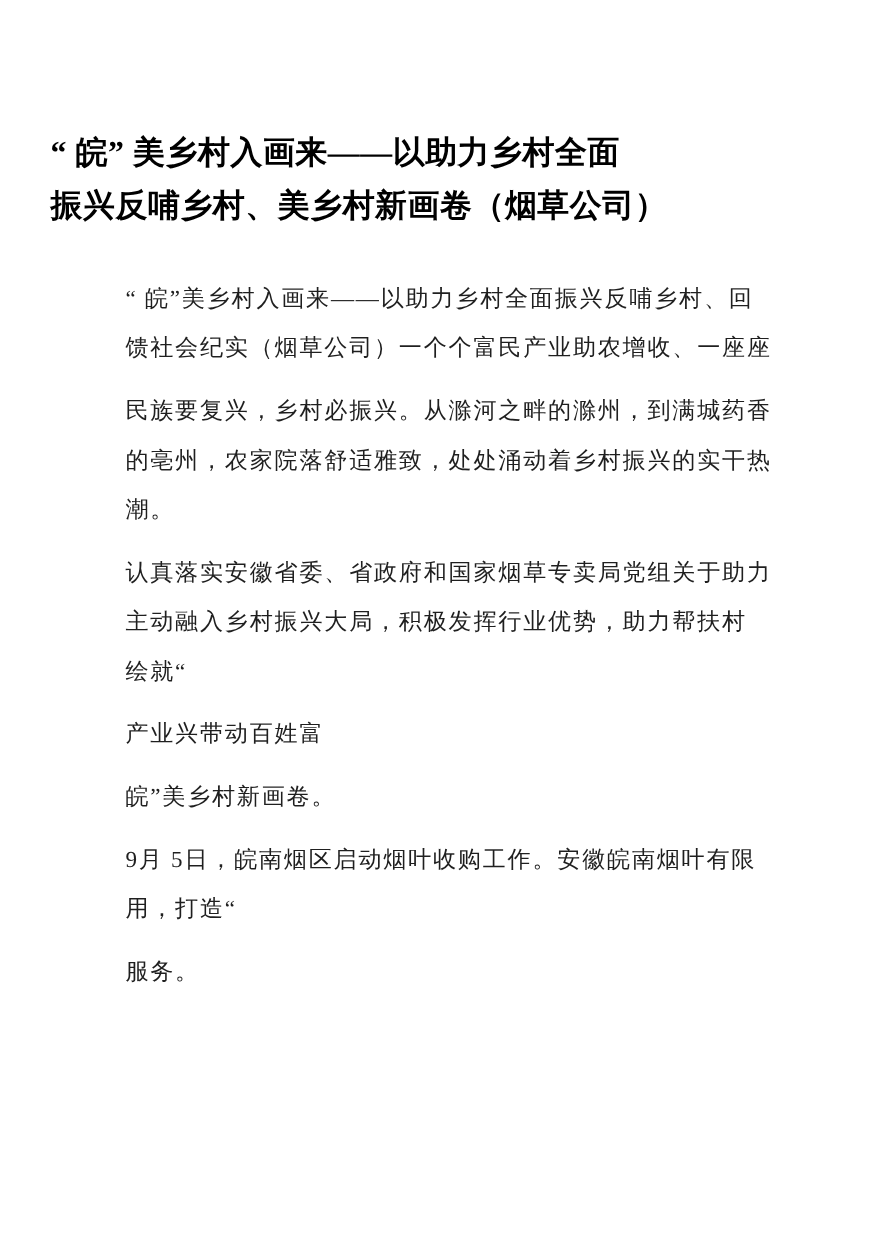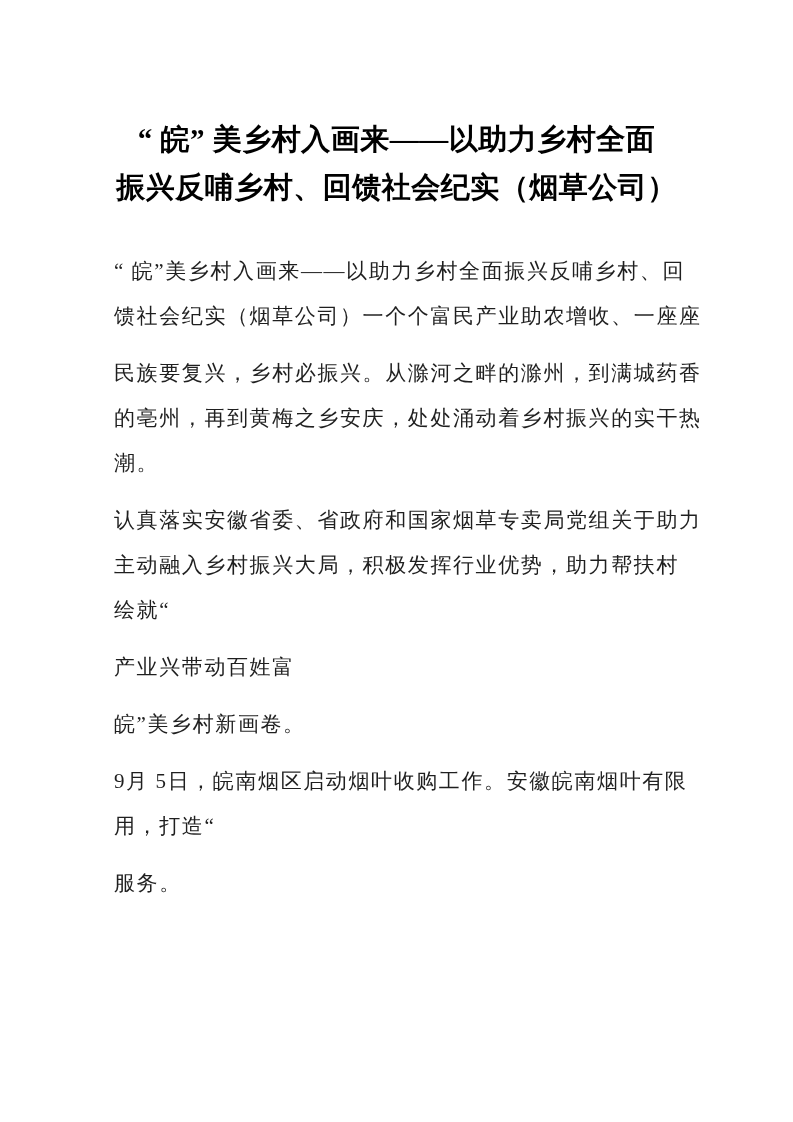--- a/index.html
+++ b/index.html
@@ -11,21 +11,21 @@
     position: relative;
     width: 793px;
     height: 1122px;
     background: #ffffff;
     overflow: hidden;
     font-family: "Liberation Serif", "DejaVu Serif", serif;
   }
   .doc-title {
     margin: 0;
     padding: 115px 46px 0 46px;
-    text-align: center;
+    text-align: left;
     font-size: 29px;
     line-height: 48px;
     font-weight: 700;
     color: #000000;
     letter-spacing: 0.5px;
   }
   .title-line {
     display: block;
     white-space: nowrap;
   }
@@ -49,34 +49,34 @@
     white-space: nowrap;
   }
 </style>
 </head>
 <body>
 
 <div class="page">
 
   <h1 class="doc-title">
     <span class="title-line">“ 皖” 美乡村入画来——以助力乡村全面</span>
-    <span class="title-line">振兴反哺乡村、回馈社会纪实（烟草公司）</span>
+    <span class="title-line">振兴反哺乡村、美乡村新画卷（烟草公司）</span>
   </h1>
 
   <div class="doc-body">
 
     <p class="para">
       <span class="text-line">“ 皖”美乡村入画来——以助力乡村全面振兴反哺乡村、回</span>
       <span class="text-line">馈社会纪实（烟草公司）一个个富民产业助农增收、一座座</span>
     </p>
 
 
     <p class="para">
       <span class="text-line">民族要复兴，乡村必振兴。从滁河之畔的滁州，到满城药香</span>
-      <span class="text-line">的亳州，再到黄梅之乡安庆，处处涌动着乡村振兴的实干热</span>
+      <span class="text-line">的亳州，农家院落舒适雅致，处处涌动着乡村振兴的实干热</span>
       <span class="text-line">潮。</span>
     </p>
 
     <p class="para">
       <span class="text-line">认真落实安徽省委、省政府和国家烟草专卖局党组关于助力</span>
       <span class="text-line">主动融入乡村振兴大局，积极发挥行业优势，助力帮扶村</span>
       <span class="text-line">绘就“</span>
     </p>
 
     <p class="para">

